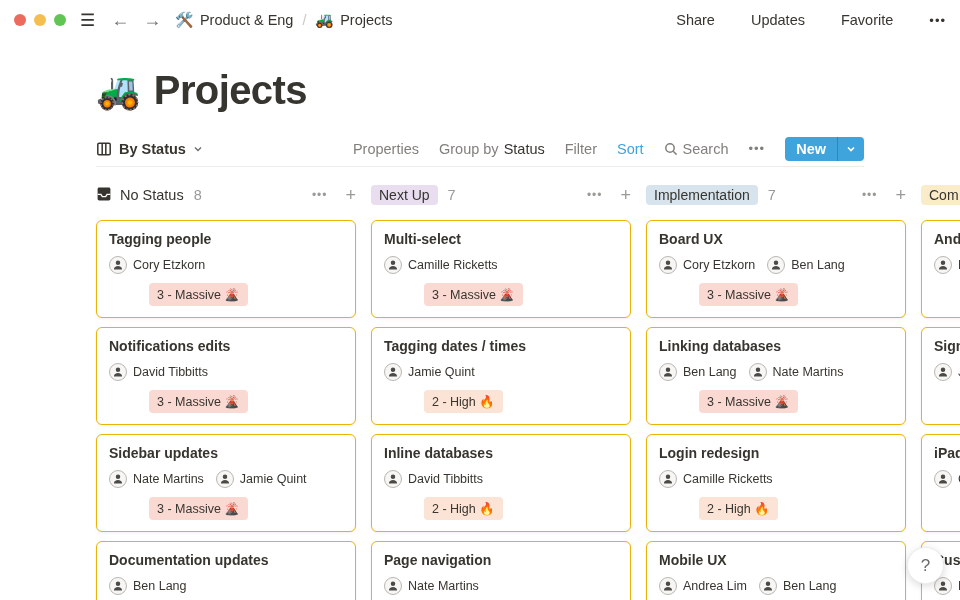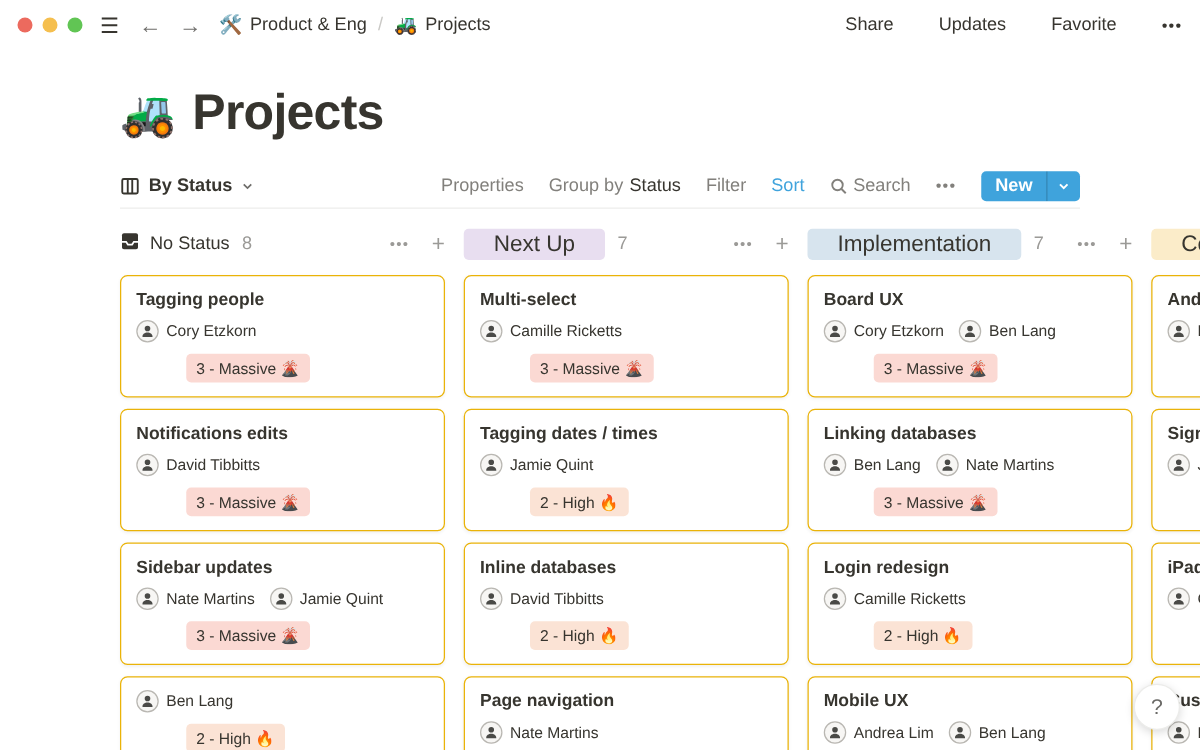--- a/index.html
+++ b/index.html
@@ -41,21 +41,21 @@
   .new-btn .lbl { padding:4px 11px; }
   .new-btn .caret { display:flex; align-items:center; padding:0 8px; border-left:1px solid rgba(0,0,0,0.18); }
   
   .board { margin-top:16px; display:flex; gap:15px; width:max-content; }
   .column { width:260px; flex:0 0 260px; }
   .col-header { display:flex; align-items:center; gap:8px; height:24px; margin-bottom:13px; font-size:14.5px; }
   .col-name { font-weight:500; }
   .col-count { color:#9b9a97; margin-left:2px; }
   .col-dots { margin-left:auto; color:#9b9a97; letter-spacing:1px; font-size:12px; cursor:pointer; }
   .col-plus { color:#9b9a97; font-size:18px; line-height:1; cursor:pointer; margin-left:10px; }
-  .tag { display:inline-block; padding:2px 24px; border-radius:4px; font-size:18px; }
+  .tag { display:inline-block; padding:2px 8px; border-radius:4px; font-size:14px; }
   .cards { display:flex; flex-direction:column; gap:9px; }
   .card { background:#fff; border:1px solid #eab308; border-radius:6px;
           box-shadow:0 1px 3px rgba(15,15,15,0.06); padding:10px 12px 11px;
           display:flex; flex-direction:column; gap:9px; cursor:pointer; }
   .card-title { font-size:14px; font-weight:600; }
   .people { display:flex; align-items:center; gap:12px; flex-wrap:nowrap; }
   .person { display:inline-flex; align-items:center; gap:6px; font-size:12.5px; white-space:nowrap; }
   .avatar { width:18px; height:18px; border-radius:50%; border:1px solid #b9b7b2; background:#f7f6f4;
             display:inline-flex; align-items:center; justify-content:center; overflow:hidden; flex:0 0 18px; }
   .priority { display:inline-block; align-self:flex-start; padding:4px 8px; border-radius:4px;
@@ -199,20 +199,21 @@
                   <svg width="12" height="12" viewBox="0 0 24 24">
                     <path fill="#4a4a47" d="M12 12a4.5 4.5 0 1 0 0-9 4.5 4.5 0 0 0 0 9zm0 2c-4.4 0-8 2.7-8 6v1h16v-1c0-3.3-3.6-6-8-6z"></path>
                   </svg>
                 </span>
                 <span>Jamie Quint</span>
               </span>
             </div>
             <span class="priority" style="background: rgb(251, 217, 211);">3 - Massive 🌋</span>
           </article>
           <article class="card">
+            <div class="card-title">Documentation updates</div>
             <div class="people">
               <span class="person">
                 <span class="avatar">
                   <svg width="12" height="12" viewBox="0 0 24 24">
                     <path fill="#4a4a47" d="M12 12a4.5 4.5 0 1 0 0-9 4.5 4.5 0 0 0 0 9zm0 2c-4.4 0-8 2.7-8 6v1h16v-1c0-3.3-3.6-6-8-6z"></path>
                   </svg>
                 </span>
                 <span>Ben Lang</span>
               </span>
             </div>

